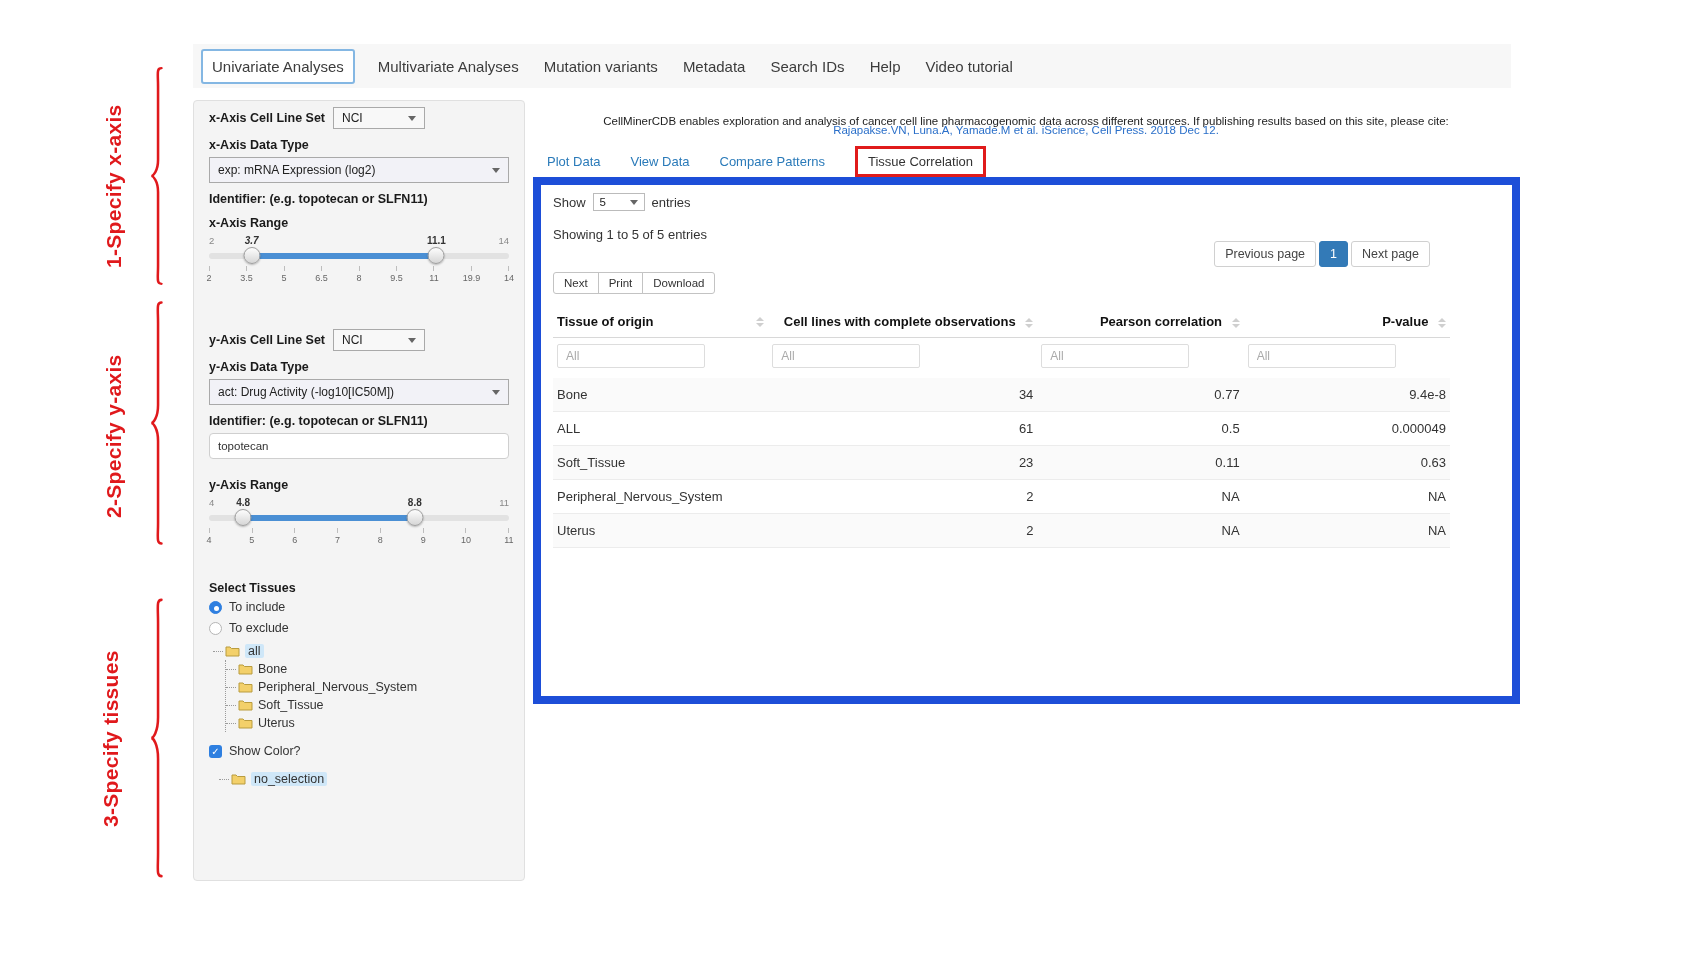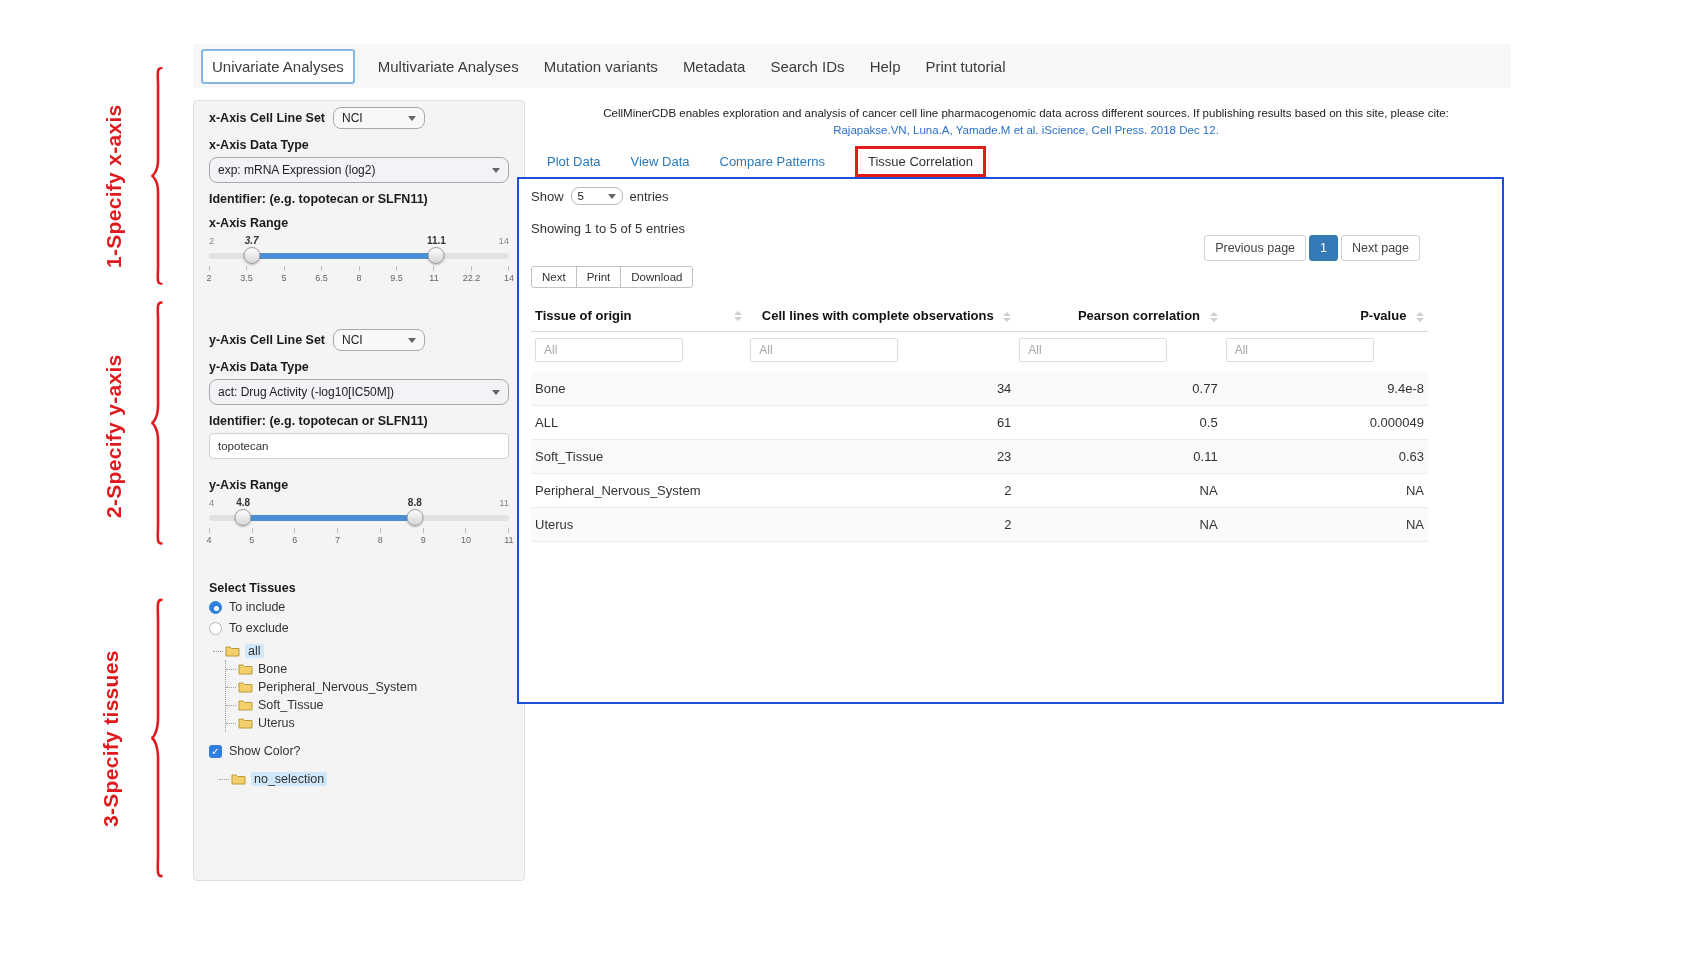--- a/index.html
+++ b/index.html
@@ -20,21 +20,21 @@
   .nav-tab { cursor:pointer; white-space:nowrap; padding:7px 2px; }
   .nav-tab.active { background:#fff; border:2px solid #84b7e3; border-radius:3px; padding:7px 9px; }
 
   
   .sidebar { position:absolute; left:193px; top:100px; width:332px; height:781px;
              background:#f4f4f4; border:1px solid #e0e0e0; border-radius:4px;
              padding:6px 15px; font-size:12.5px; color:#222; }
   .f-label { font-weight:bold; font-size:12.5px; margin-bottom:5px; color:#1a1a1a; }
   .inline-row { display:flex; align-items:center; gap:8px; margin-bottom:9px; }
   .select { display:inline-flex; align-items:center; justify-content:space-between;
-            background:#f8f8f8; border:1px solid #a9a9a9; border-radius:8px;
+            background:#f8f8f8; border:1px solid #a9a9a9; border-radius:0;
             padding:3px 8px; font-size:12px; color:#222; cursor:pointer; }
   .select.sm { width:92px; }
   .select.full { width:100%; margin-bottom:9px; padding:5px 8px; background:#f2f2f7; }
   .caret { width:0; height:0; border-left:4px solid transparent; border-right:4px solid transparent;
            border-top:5px solid #666; margin-left:6px; flex:none; }
   .text-input { width:100%; border:1px solid #cfcfcf; border-radius:4px; background:#fff;
                 padding:6px 8px; font-size:11.5px; color:#333; margin-bottom:9px; font-family:inherit; }
 
   
   .slider { position:relative; margin-bottom:4px; }
@@ -66,31 +66,31 @@
   .tree { margin:4px 0 0 4px; font-size:12.5px; color:#333; }
   .tree-row { display:flex; align-items:center; gap:5px; padding:2px 0; position:relative;
               padding-left:12px; cursor:pointer; }
   .tree-row::before { content:""; position:absolute; left:0; top:50%; width:10px;
                       border-top:1px dotted #9b9b9b; }
   .tree-kids { margin-left:12px; border-left:1px dotted #9b9b9b; }
   .hl { background:#cfe7f8; border-radius:2px; padding:0 3px; }
   .folder { flex:none; }
 
   
-  .citation1 { position:absolute; left:540px; top:107px; width:972px; text-align:center;
+  .citation1 { position:absolute; left:540px; top:115px; width:972px; text-align:center;
                font-size:11.5px; color:#222; }
   .citation2 { position:absolute; left:540px; top:124px; width:972px; text-align:center;
                font-size:11.5px; color:#2a6fc9; }
   .subtabs { position:absolute; left:547px; top:146px; display:flex; align-items:center;
              gap:30px; font-size:13px; }
   .subtab { color:#2a7ab9; cursor:pointer; white-space:nowrap; }
   .subtab-box { border:3px solid #e01b1b; background:#fff; padding:5px 10px; color:#333; cursor:pointer; }
 
-  .bluepanel { position:absolute; left:517px; top:177px; width:987px; height:527px;
-               border:2px solid #1d4ed8; background:#fff; padding:8px 12px; }
+  .bluepanel { position:absolute; left:533px; top:177px; width:987px; height:527px;
+               border:8px solid #1d4ed8; background:#fff; padding:8px 12px; }
   .show-row { display:flex; align-items:center; gap:7px; font-size:13px; color:#333; }
   .select.tiny { width:52px; padding:2px 6px; font-size:11.5px; background:#fff; border-color:#bbb; }
   .showing { margin-top:16px; font-size:13px; color:#333; }
   .pagination { position:absolute; top:56px; right:82px; display:flex; gap:3px; }
   .pg-btn { border:1px solid #d0d0d0; background:#fff; color:#444; padding:5px 10px;
             border-radius:3px; cursor:pointer; font-family:inherit; font-size:12.5px; }
   .pg-btn.active { background:#337ab7; border-color:#337ab7; color:#fff; }
   .btn-group { margin-top:30px; display:inline-flex; }
   .exp-btn { border:1px solid #c3c3c3; background:#fff; padding:4px 10px; font-size:11.5px;
              color:#333; margin-left:-1px; cursor:pointer; font-family:inherit; }
@@ -140,21 +140,21 @@
       </svg>
   </div>
 
   <div class="topnav">
     <div class="nav-tab active">Univariate Analyses</div>
     <div class="nav-tab">Multivariate Analyses</div>
     <div class="nav-tab">Mutation variants</div>
     <div class="nav-tab">Metadata</div>
     <div class="nav-tab">Search IDs</div>
     <div class="nav-tab">Help</div>
-    <div class="nav-tab">Print tutorial</div>
+    <div class="nav-tab">Video tutorial</div>
   </div>
 
   <div class="sidebar">
 
     <div class="inline-row">
       <span class="f-label" style="margin-bottom:0;">x-Axis Cell Line Set</span>
       <span class="select sm">
         <span>NCI</span>
         <i class="caret"></i>
       </span>
@@ -193,21 +193,21 @@
           <i></i>
         </div>
       <div class="sl-ticklabels">
         <span>2</span>
           <span>3.5</span>
           <span>5</span>
           <span>6.5</span>
           <span>8</span>
           <span>9.5</span>
           <span>11</span>
-          <span>22.2</span>
+          <span>19.9</span>
           <span>14</span>
       </div>
     </div>
 
     <div class="inline-row" style="margin-top:46px;">
       <span class="f-label" style="margin-bottom:0;">y-Axis Cell Line Set</span>
       <span class="select sm">
         <span>NCI</span>
         <i class="caret"></i>
       </span>

